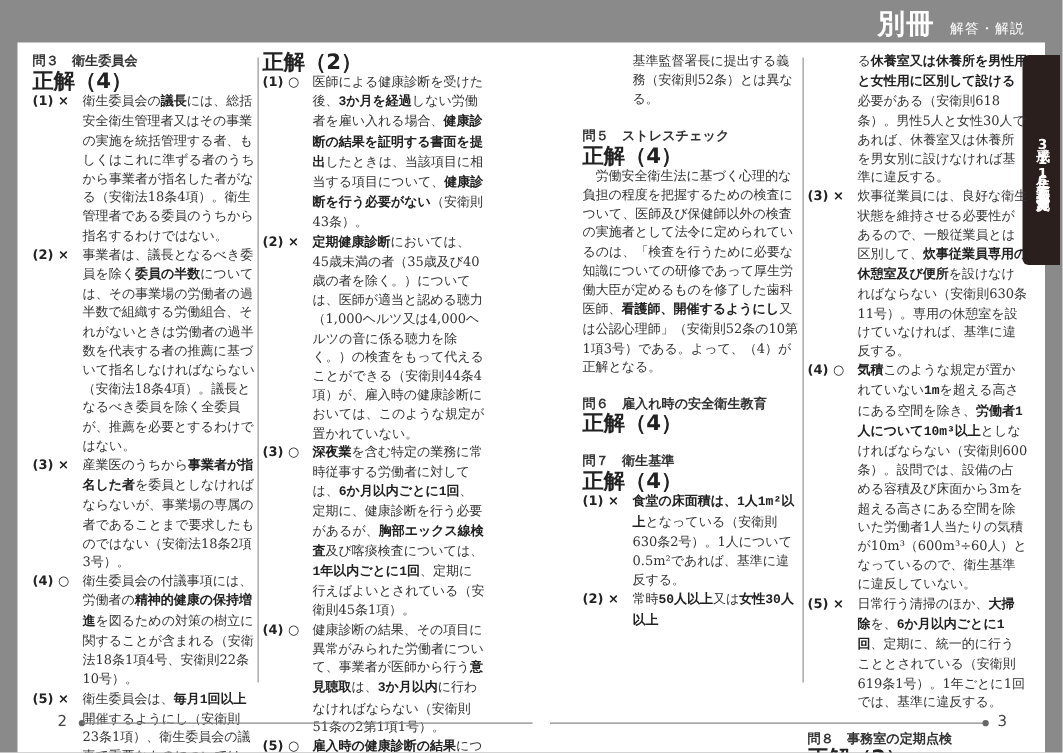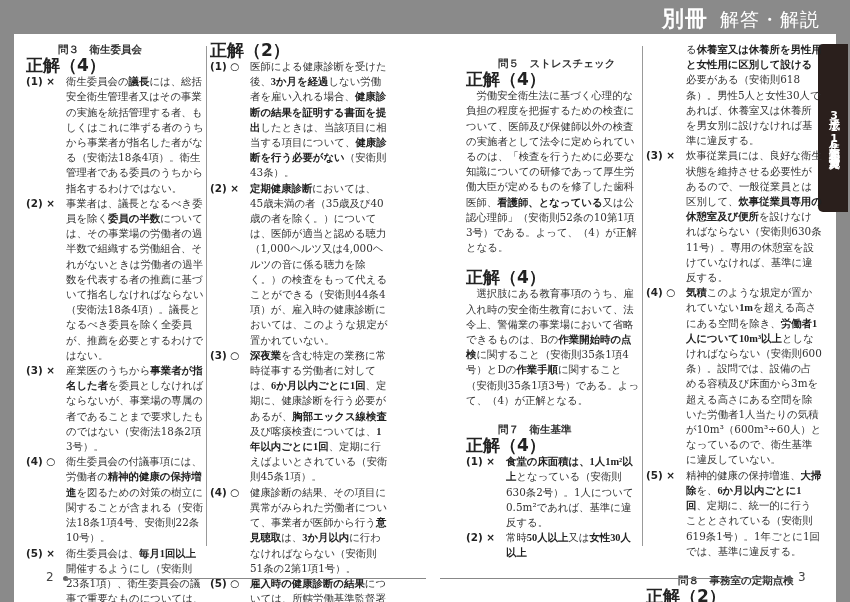--- a/index.html
+++ b/index.html
@@ -1,35 +1,35 @@
 <!DOCTYPE html>
 <html><head>
 <meta charset="utf-8">
 <style>
   html, body { margin:0; padding:0; }
   body { width:850px; height:602px; background:#8a8a8a; position:relative; overflow:hidden;
          font-family:"DejaVu Serif", serif; color:#333; }
   .page { position:absolute; left:14px; top:34px; width:822px; height:568px; background:#fff; }
   .header-title { position:absolute; right:30px; top:4px; color:#fff; font-family:"DejaVu Sans", sans-serif; white-space:nowrap; }
   .header-title .big { font-size:22px; font-weight:bold; letter-spacing:1px; }
-  .header-title .sub { font-size:19px; margin-left:12px; letter-spacing:1px; }
+  .header-title .sub { font-size:11px; margin-left:12px; letter-spacing:1px; }
   .side-tab { position:absolute; left:818px; top:44px; width:30px; height:168px; background:#2a1f1c; border-radius:5px 0 0 5px;
               color:#fff; font-family:"DejaVu Sans", sans-serif; font-size:11px; font-weight:bold;
               writing-mode:vertical-rl; text-orientation:upright; display:flex; align-items:center; justify-content:center; letter-spacing:-1px; }
   .col { position:absolute; top:42px; font-size:10.4px; line-height:15.2px; }
   .col.c1 { left:26px; width:178px; }
   .col.c2 { left:210px; width:178px; }
   .col.c3 { left:466px; width:174px; }
   .col.c4 { left:646px; width:176px; }
   .vline { position:absolute; width:1px; background:#999; }
-  .q-head { font-family:"DejaVu Sans", sans-serif; font-weight:bold; font-size:10.5px; color:#333; margin-top:0;margin-left:32px; }
+  .q-head { font-family:"DejaVu Sans", sans-serif; font-weight:bold; font-size:10.5px; color:#333; margin-top:0; }
   .answer { font-family:"DejaVu Sans", sans-serif; font-weight:bold; font-size:17px; color:#222; line-height:17px; }
   .item { position:relative; padding-left:40px; }
   .item .mark { position:absolute; left:0; top:0; font-family:"DejaVu Sans", sans-serif; font-weight:bold; color:#222; white-space:nowrap; }
-  .b { font-family:Liberation Serif, serif; font-weight:bold; color:#222; }
+  .b { font-family:Liberation Mono, monospace; font-weight:bold; color:#222; }
   .para { text-indent:1em; }
   .gap { height:14px; }
   .footer-num { position:absolute; font-size:12px; color:#444; font-family:"DejaVu Sans", sans-serif; }
   .footer-line { position:absolute; height:1px; background:#888; top:578px; }
   .dot { position:absolute; width:5px; height:5px; border-radius:50%; background:#666; top:576px; }
 </style>
 </head>
 <body>
 
 <div class="page"></div>
@@ -58,39 +58,40 @@
 <div class="col c2">
   <div class="answer">正解（2）</div>
   <div class="item"><span class="mark">(1) ○</span><span>医師による健康診断を受けた後、</span><span class="b">3か月を経過</span><span>しない労働者を雇い入れる場合、</span><span class="b">健康診断の結果を証明する書面を提出</span><span>したときは、当該項目に相当する項目について、</span><span class="b">健康診断を行う必要がない</span><span>（安衛則43条）。</span></div>
   <div class="item"><span class="mark">(2) ×</span><span class="b">定期健康診断</span><span>においては、45歳未満の者（35歳及び40歳の者を除く。）については、医師が適当と認める聴力（1,000ヘルツ又は4,000ヘルツの音に係る聴力を除く。）の検査をもって代えることができる（安衛則44条4項）が、雇入時の健康診断においては、このような規定が置かれていない。</span></div>
   <div class="item"><span class="mark">(3) ○</span><span class="b">深夜業</span><span>を含む特定の業務に常時従事する労働者に対しては、</span><span class="b">6か月以内ごとに1回</span><span>、定期に、健康診断を行う必要があるが、</span><span class="b">胸部エックス線検査</span><span>及び喀痰検査については、</span><span class="b">1年以内ごとに1回</span><span>、定期に行えばよいとされている（安衛則45条1項）。</span></div>
   <div class="item"><span class="mark">(4) ○</span><span>健康診断の結果、その項目に異常がみられた労働者について、事業者が医師から行う</span><span class="b">意見聴取</span><span>は、</span><span class="b">3か月以内</span><span>に行わなければならない（安衛則51条の2第1項1号）。</span></div>
   <div class="item"><span class="mark">(5) ○</span><span class="b">雇入時の健康診断の結果</span><span>については、所轄労働基準監督署長に</span></div>
 </div>
 
 <div class="col c3">
+  <div class="item"><span>基準監督署長に提出する義務（安衛則52条）とは異なる。</span></div>
   <div class="gap"></div>
   <div class="q-head">問５　ストレスチェック</div>
   <div class="answer">正解（4）</div>
-  <div class="para"><span>労働安全衛生法に基づく心理的な負担の程度を把握するための検査について、医師及び保健師以外の検査の実施者として法令に定められているのは、「検査を行うために必要な知識についての研修であって厚生労働大臣が定めるものを修了した歯科医師、</span><span class="b">看護師、となっている</span><span>又は公認心理師」（安衛則52条の10第1項3号）である。よって、（4）が正解となる。</span></div>
+  <div class="para"><span>労働安全衛生法に基づく心理的な負担の程度を把握するための検査について、医師及び保健師以外の検査の実施者として法令に定められているのは、「検査を行うために必要な知識についての研修であって厚生労働大臣が定めるものを修了した歯科医師、</span><span class="b">看護師、開催するようにし</span><span>又は公認心理師」（安衛則52条の10第1項3号）である。よって、（4）が正解となる。</span></div>
   <div class="gap"></div>
+  <div class="q-head">問６　雇入れ時の安全衛生教育</div>
   <div class="answer">正解（4）</div>
-  <div class="para"><span>選択肢にある教育事項のうち、雇入れ時の安全衛生教育において、法令上、警備業の事業場において省略できるものは、Bの</span><span class="b">作業開始時の点検</span><span>に関すること（安衛則35条1項4号）とDの</span><span class="b">作業手順</span><span>に関すること（安衛則35条1項3号）である。よって、（4）が正解となる。</span></div>
   <div class="gap"></div>
   <div class="q-head">問７　衛生基準</div>
   <div class="answer">正解（4）</div>
   <div class="item"><span class="mark">(1) ×</span><span class="b">食堂の床面積は、1人1m²以上</span><span>となっている（安衛則630条2号）。1人について0.5m²であれば、基準に違反する。</span></div>
   <div class="item"><span class="mark">(2) ×</span><span>常時</span><span class="b">50人以上</span><span>又は</span><span class="b">女性30人以上</span></div>
 </div>
 
 <div class="col c4">
   <div class="item"><span>る</span><span class="b">休養室又は休養所を男性用と女性用に区別して設ける</span><span>必要がある（安衛則618条）。男性5人と女性30人であれば、休養室又は休養所を男女別に設けなければ基準に違反する。</span></div>
   <div class="item"><span class="mark">(3) ×</span><span>炊事従業員には、良好な衛生状態を維持させる必要性があるので、一般従業員とは区別して、</span><span class="b">炊事従業員専用の休憩室及び便所</span><span>を設けなければならない（安衛則630条11号）。専用の休憩室を設けていなければ、基準に違反する。</span></div>
   <div class="item"><span class="mark">(4) ○</span><span class="b">気積</span><span>このような規定が置かれていない</span><span class="b">1m</span><span>を超える高さにある空間を除き、</span><span class="b">労働者1人について10m³以上</span><span>としなければならない（安衛則600条）。設問では、設備の占める容積及び床面から3mを超える高さにある空間を除いた労働者1人当たりの気積が10m³（600m³÷60人）となっているので、衛生基準に違反していない。</span></div>
-  <div class="item"><span class="mark">(5) ×</span><span>精神的健康の保持増進、</span><span class="b">大掃除</span><span>を、</span><span class="b">6か月以内ごとに1回</span><span>、定期に、統一的に行うこととされている（安衛則619条1号）。1年ごとに1回では、基準に違反する。</span></div>
+  <div class="item"><span class="mark">(5) ×</span><span>日常行う清掃のほか、</span><span class="b">大掃除</span><span>を、</span><span class="b">6か月以内ごとに1回</span><span>、定期に、統一的に行うこととされている（安衛則619条1号）。1年ごとに1回では、基準に違反する。</span></div>
   <div class="gap"></div>
   <div class="q-head">問８　事務室の定期点検</div>
   <div class="answer">正解（2）</div>
 
 </div>
 
 <div class="footer-num" style="left:46px; top:570px;">2</div>
 <div class="dot" style="left:63px;"></div>
 <div class="footer-line" style="left:66px; width:360px;"></div>
 <div class="footer-line" style="left:440px; width:350px;"></div>

